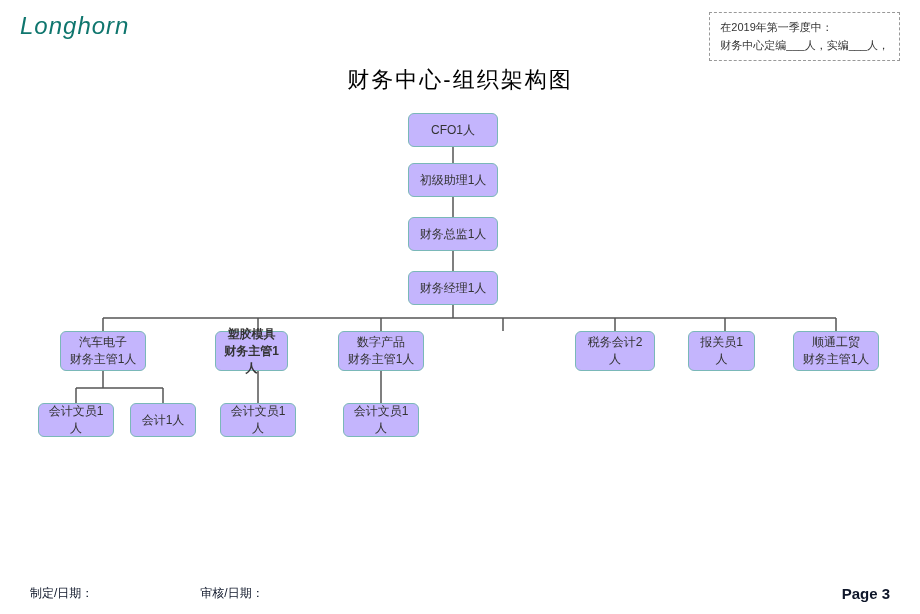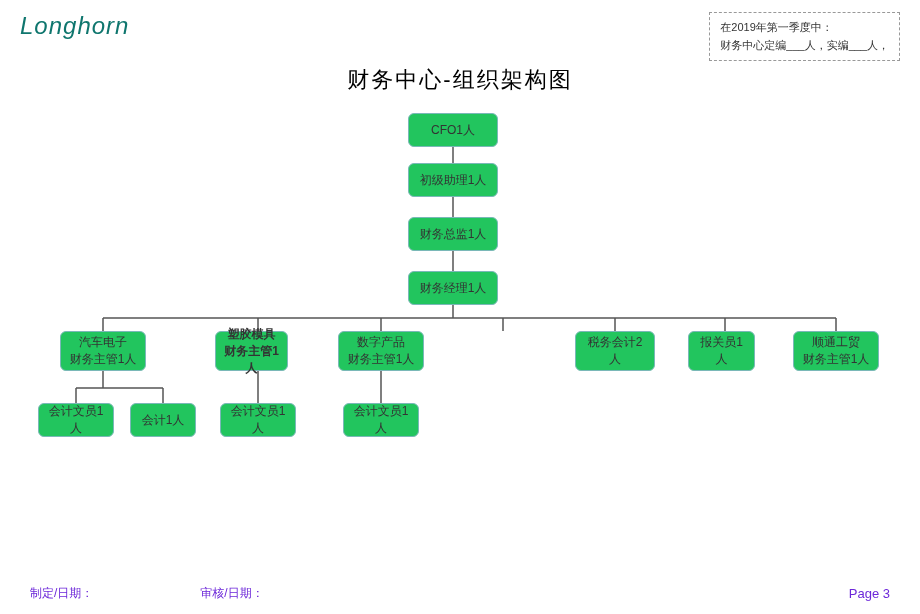--- a/index.html
+++ b/index.html
@@ -49,21 +49,21 @@
     .org-container {
       position: relative;
       width: 100%;
       margin-top: 8px;
       height: 440px;
     }
 
     
     .node {
       position: absolute;
-      background: #22c55e;
+      background: #c4b5fd;
       border: 1px solid #7ab8b8;
       border-radius: 6px;
       text-align: center;
       font-size: 12px;
       color: #333;
       display: flex;
       align-items: center;
       justify-content: center;
       padding: 4px 6px;
       line-height: 1.4;
@@ -85,26 +85,26 @@
 
     
     .footer {
       position: absolute;
       bottom: 12px;
       left: 0; right: 0;
       display: flex;
       align-items: center;
       padding: 0 30px;
       font-size: 12px;
-      color: #6d28d9;
+      color: #0f172a;
     }
     .footer-right {
       margin-left: auto;
-      font-size: 13px;
-      font-weight: normal;
+      font-size: 15px;
+      font-weight: bold;
     }
     .footer-mid {
       margin-left: 107px;
     }
   </style>
 </head>
 <body>
 
 <div class="header">
   <div class="logo">Longhorn</div>

